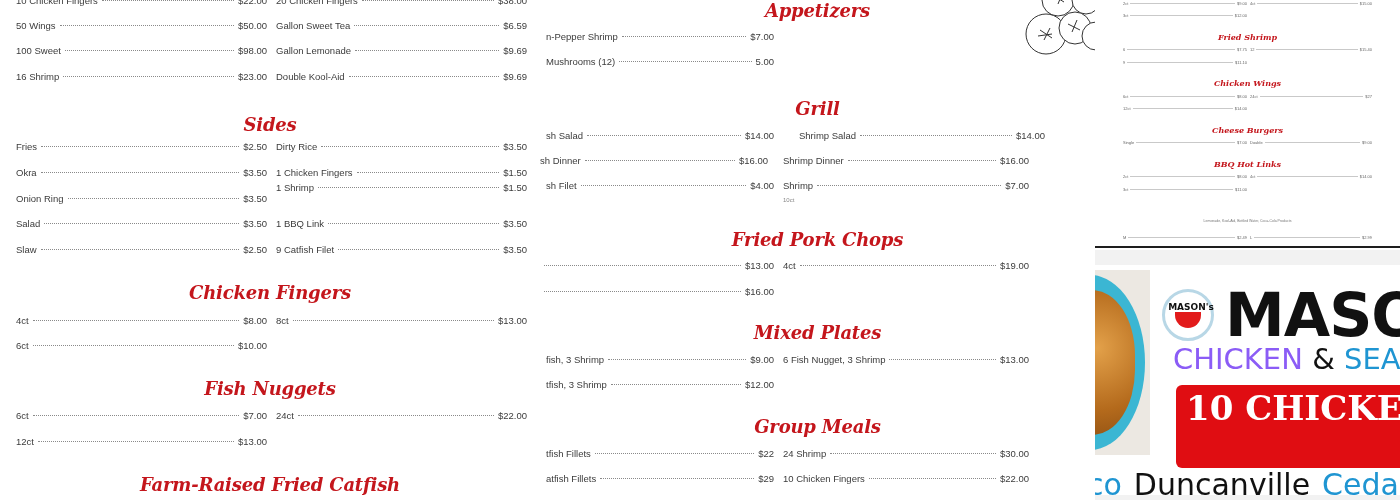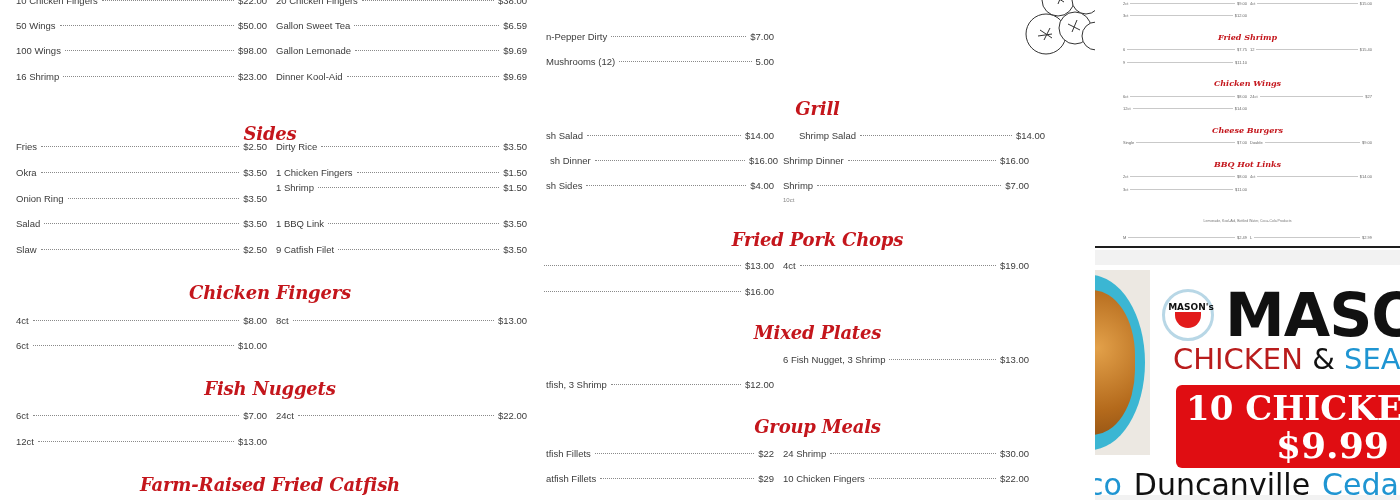--- a/index.html
+++ b/index.html
@@ -43,21 +43,21 @@
     #banner { position: absolute; left: 0; top: 250px; width: 305px; height: 250px; background: #f2f2f2; }
     #banner .banner-inner { position: absolute; left: 0; top: 15px; width: 305px; height: 230px; background: #fff; }
     .food-photo { position: absolute; left: 0; top: 5px; width: 55px; height: 185px; background: #ece8e2; overflow: hidden; }
     .food-photo .plate { position: absolute; left: -60px; top: 5px; width: 110px; height: 175px; border-radius: 50%; background: #3bb6d3; }
     .food-photo .chicken { position: absolute; left: -55px; top: 20px; width: 95px; height: 145px; border-radius: 45%; background: radial-gradient(circle at 60% 40%, #e3a14a, #b46a1c 60%, #8a4d12); }
     .logo-badge { position: absolute; left: 67px; top: 24px; width: 52px; height: 52px; border-radius: 50%; border: 3px solid #b8d7e6; background: #fff; }
     .logo-badge .red { position: absolute; left: 10px; top: 20px; width: 26px; height: 16px; border-radius: 0 0 13px 13px; background: #e21b1b; }
     .logo-badge .txt { position: absolute; left: -2px; top: 10px; width: 56px; text-align: center; font-size: 9px; font-weight: bold; color: #111; font-family: "DejaVu Sans", sans-serif; }
     .brand-big { position: absolute; left: 130px; top: 20px; font-family: "DejaVu Sans", sans-serif; font-weight: bold; font-size: 60px; color: #111; letter-spacing: -1px; line-height: 1; white-space: nowrap; }
     .brand-sub { position: absolute; left: 78px; top: 80px; font-family: "DejaVu Sans", sans-serif; font-size: 29px; white-space: nowrap; line-height: 1; }
-    .brand-sub .c1 { color: #b91c1c; }
+    .brand-sub .c1 { color: #8b5cf6; }
     .brand-sub .amp { color: #111; }
     .brand-sub .c2 { color: #1f95d2; }
     .promo-box { position: absolute; left: 81px; top: 120px; width: 240px; height: 83px; background: #e00d12; border-radius: 6px; }
     .promo-line1 { position: absolute; left: 10px; top: 6px; font-family: "DejaVu Serif", serif; font-weight: bold; font-size: 34px; color: #fff; white-space: nowrap; line-height: 1; }
     .promo-line2 { position: absolute; left: 100px; top: 42px; font-family: "DejaVu Serif", serif; font-weight: bold; font-size: 36px; color: #fff; white-space: nowrap; line-height: 1; }
     .cities { position: absolute; left: -8px; top: 205px; font-family: "DejaVu Sans", sans-serif; font-size: 30px; white-space: nowrap; line-height: 1; }
     .cities .ct1 { color: #1f95d2; }
     .cities .ct2 { color: #111; margin-left: 12px; }
     .cities .ct3 { color: #1f95d2; margin-left: 12px; }
   </style>
@@ -80,41 +80,41 @@
     <span class="name">50 Wings</span>
       <span class="dots"></span>
       <span class="price">$50.00</span>
   </div>
   <div class="row" style="left:276px;top:18px;width:251px">
     <span class="name">Gallon Sweet Tea</span>
       <span class="dots"></span>
       <span class="price">$6.59</span>
   </div>
   <div class="row" style="left:16px;top:43px;width:251px">
-    <span class="name">100 Wings</span>
+    <span class="name">100 Sweet</span>
       <span class="dots"></span>
       <span class="price">$98.00</span>
   </div>
   <div class="row" style="left:276px;top:43px;width:251px">
     <span class="name">Gallon Lemonade</span>
       <span class="dots"></span>
       <span class="price">$9.69</span>
   </div>
   <div class="row" style="left:16px;top:69px;width:251px">
     <span class="name">16 Shrimp</span>
       <span class="dots"></span>
       <span class="price">$23.00</span>
   </div>
   <div class="row" style="left:276px;top:69px;width:251px">
-    <span class="name">Dinner Kool-Aid</span>
+    <span class="name">Double Kool-Aid</span>
       <span class="dots"></span>
       <span class="price">$9.69</span>
   </div>
 
-  <div class="section-title" style="top:123px">Sides</div>
+  <div class="section-title" style="top:114px">Sides</div>
   <div class="row" style="left:16px;top:139px;width:251px">
       <span class="name">Fries</span>
       <span class="dots"></span>
       <span class="price">$2.50</span>
     </div>
   <div class="row" style="left:276px;top:139px;width:251px">
       <span class="name">Dirty Rice</span>
       <span class="dots"></span>
       <span class="price">$3.50</span>
     </div>
@@ -205,54 +205,55 @@
       <circle cx="57" cy="34" r="16"></circle>
       <circle cx="78" cy="42" r="14"></circle>
     </g>
     <g stroke="#333" stroke-width="1" fill="none">
       <path d="M22 36 l12 8 M26 46 l6-12 M20 42 l14-2"></path>
       <path d="M50 30 l12 6 M54 38 l5-12"></path>
       <path d="M36 2 l10 6 M40 10 l4-10"></path>
     </g>
   </svg>
 
+  <div class="section-title" style="top:0px">Appetizers</div>
   <div class="row" style="left:6px;top:29px;width:228px">
-      <span class="name">n-Pepper Dirty</span>
+      <span class="name">n-Pepper Shrimp</span>
       <span class="dots"></span>
       <span class="price">$7.00</span>
     </div>
   <div class="row" style="left:6px;top:54px;width:228px">
       <span class="name">Mushrooms (12)</span>
       <span class="dots"></span>
       <span class="price">5.00</span>
     </div>
 
   <div class="section-title" style="top:98px">Grill</div>
   <div class="row" style="left:6px;top:128px;width:228px">
       <span class="name">sh Salad</span>
       <span class="dots"></span>
       <span class="price">$14.00</span>
     </div>
   <div class="row" style="left:259px;top:128px;width:246px">
       <span class="name">Shrimp Salad</span>
       <span class="dots"></span>
       <span class="price">$14.00</span>
     </div>
-  <div class="row" style="left:10px;top:153px;width:228px">
+  <div class="row" style="left:0;top:153px;width:228px">
       <span class="name">sh Dinner</span>
       <span class="dots"></span>
       <span class="price">$16.00</span>
     </div>
   <div class="row" style="left:243px;top:153px;width:246px">
       <span class="name">Shrimp Dinner</span>
       <span class="dots"></span>
       <span class="price">$16.00</span>
     </div>
   <div class="row" style="left:6px;top:178px;width:228px">
-      <span class="name">sh Sides</span>
+      <span class="name">sh Filet</span>
       <span class="dots"></span>
       <span class="price">$4.00</span>
     </div>
   <div class="row" style="left:243px;top:178px;width:246px">
       <span class="name">Shrimp</span>
       <span class="dots"></span>
       <span class="price">$7.00</span>
     </div>
   <div class="sub" style="left:243px;top:197px">10ct</div>
 
@@ -267,20 +268,25 @@
       <span class="dots"></span>
       <span class="price">$19.00</span>
     </div>
   <div class="row" style="left:0px;top:284px;width:234px">
       <span class="name"></span>
       <span class="dots"></span>
       <span class="price">$16.00</span>
     </div>
 
   <div class="section-title" style="top:322px">Mixed Plates</div>
+  <div class="row" style="left:6px;top:352px;width:228px">
+      <span class="name">fish, 3 Shrimp</span>
+      <span class="dots"></span>
+      <span class="price">$9.00</span>
+    </div>
   <div class="row" style="left:243px;top:352px;width:246px">
       <span class="name">6 Fish Nugget, 3 Shrimp</span>
       <span class="dots"></span>
       <span class="price">$13.00</span>
     </div>
   <div class="row" style="left:6px;top:377px;width:228px">
       <span class="name">tfish, 3 Shrimp</span>
       <span class="dots"></span>
       <span class="price">$12.00</span>
     </div>
@@ -413,20 +419,19 @@
         <div class="txt">MASON's</div>
       </div>
       <div class="brand-big">MASON'S</div>
       <div class="brand-sub">
         <span class="c1">CHICKEN</span>
         <span class="amp">&amp;</span>
         <span class="c2">SEAFOOD</span>
       </div>
       <div class="promo-box">
         <div class="promo-line1">10 CHICKEN WINGS</div>
-        <div class="promo-line2">$9.99</div>
       </div>
       <div class="cities">
         <span class="ct1">co</span><span class="ct2">Duncanville</span><span class="ct3">Cedar</span>
       </div>
     </div>
   </div>
 </div>
 
 </body></html>

